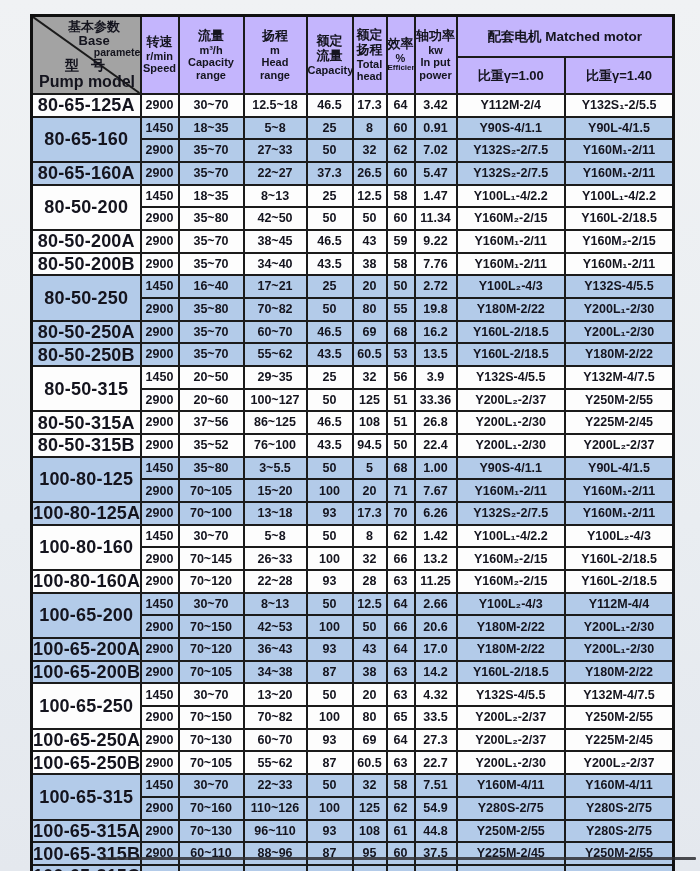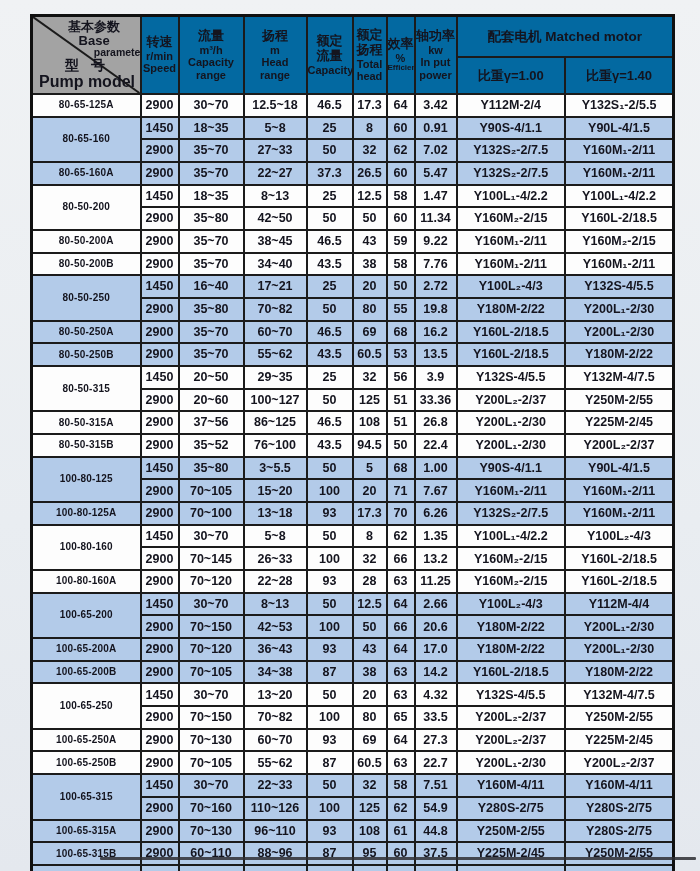--- a/index.html
+++ b/index.html
@@ -20,21 +20,21 @@
     background:#fdfdfd;
   }
   table.spec th, table.spec td{
     border:2px solid #1b1b1b;
     padding:0;
     text-align:center;
     vertical-align:middle;
     overflow:hidden;
   }
   table.spec{border:3px solid #101010;}
-  thead th{background:#0369a1;font-weight:bold;}
+  thead th{background:#c4b5fd;font-weight:bold;}
   
   .corner{position:relative;height:76px;background:#a3a3a3;}
   .corner svg{position:absolute;left:0;top:0;width:100%;height:100%;}
   .corner .param{position:absolute;top:3px;right:5px;text-align:center;line-height:1.05;}
   .corner .param .cn{font-size:13px;font-weight:bold;}
   .corner .param .en{font-size:13px;font-weight:bold;}
   .corner .param .en2{font-size:10.5px;font-weight:bold;margin-right:-10px;margin-left:40px;}
   .corner .model{position:absolute;bottom:2px;left:6px;text-align:left;line-height:1.1;}
   .corner .model .cn{font-size:14px;font-weight:bold;letter-spacing:4px;text-align:center;}
   .corner .model .en{font-size:16px;font-weight:bold;letter-spacing:0;}
@@ -47,21 +47,21 @@
   
   tbody td{
     height:20.68px;
     font-size:12.5px;
     font-weight:bold;
     line-height:1;
     white-space:nowrap;
   }
   tbody tr.shaded td{background:#b3cbe9;}
   tbody tr.plain td{background:#fdfdfd;}
-  td.model-cell{font-size:10px;letter-spacing:0.2px;}
+  td.model-cell{font-size:18px;letter-spacing:0.2px;}
   td.motor-cell{font-size:12.5px;}
   .bottom-shadow{
     position:absolute;left:100px;top:857px;width:596px;height:3px;
     background:#2e2e32;border-radius:1px;opacity:0.85;
   }
 </style>
 </head>
 <body>
 
 <div class="page"></div>
@@ -366,21 +366,21 @@
         <td class="motor-cell">Y160M₁-2/11</td>
       </tr>
       <tr class="plain">
         <td rowspan="2" class="model-cell">100-80-160</td>
         <td>1450</td>
         <td>30~70</td>
         <td>5~8</td>
         <td>50</td>
         <td>8</td>
         <td>62</td>
-        <td>1.35</td>
+        <td>1.42</td>
         <td class="motor-cell">Y100L₁-4/2.2</td>
         <td class="motor-cell">Y100L₂-4/3</td>
       </tr>
       <tr class="plain">
         <td>2900</td>
         <td>70~145</td>
         <td>26~33</td>
         <td>100</td>
         <td>32</td>
         <td>66</td>

